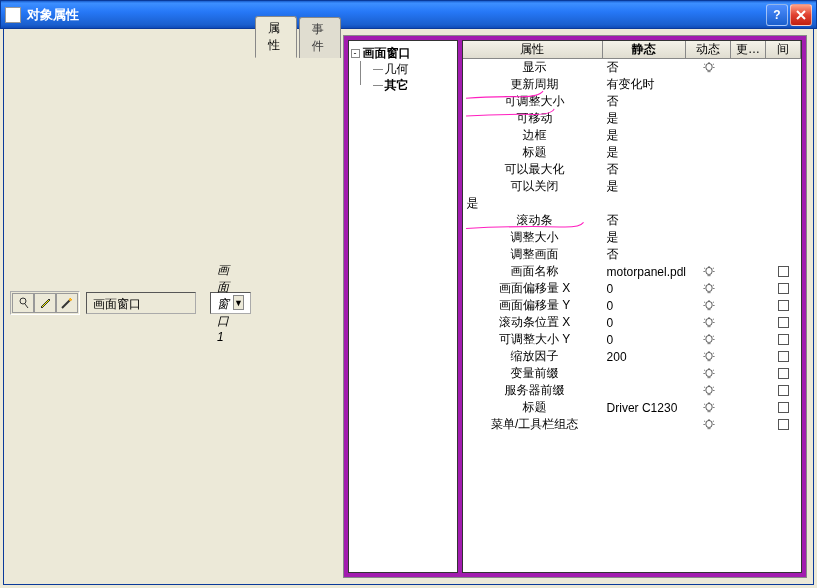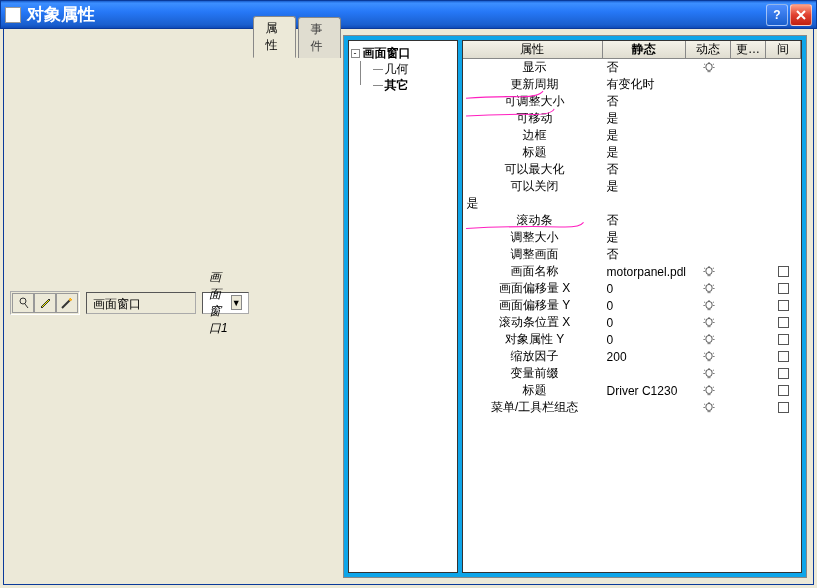--- a/index.html
+++ b/index.html
@@ -21,21 +21,21 @@
     padding: 0 4px;
     color: white;
     border: 1px solid #0a3a9a;
   }
   .titlebar-icon {
     width: 16px; height: 16px;
     background: white;
     margin-right: 6px;
     border: 1px solid #999;
   }
-  .titlebar-text { flex: 1; font-weight: bold; font-size: 17px; }
+  .titlebar-text { flex: 1; font-weight: bold; font-size: 13px; }
   .titlebar-buttons { display: flex; gap: 2px; }
   .tbtn {
     width: 22px; height: 22px;
     border: 1px solid #fff8;
     border-radius: 3px;
     display: flex; align-items: center; justify-content: center;
     font-family: Tahoma, sans-serif;
     font-weight: bold;
     color: white;
     cursor: pointer;
@@ -85,20 +85,21 @@
   .obj-name-box {
     flex: 1;
     border: 1px inset #aaa;
     height: 22px;
     background: #fff;
     padding: 3px 6px;
     font-style: italic;
     display:flex;
     align-items:center;
     justify-content:flex-start;
+    margin-left:8px;
   }
   .dd-arrow {
     width:15px; height:15px;
     border:1px solid #888;
     background:#ece9d8;
     display:flex;align-items:center;justify-content:center;
     font-size:9px;
     cursor:pointer;
   }
 
@@ -123,21 +124,21 @@
   }
   .tab.active {
     background:#ece9d8;
     border-bottom:1px solid #ece9d8;
     z-index:2;
   }
   .tab.inactive { background:#e0ddd0; color:#404040;}
   .tabpanel {
     flex:1;
     border:1px solid #888;
-    background:#0ea5e9;
+    background:#a21caf;
     display:flex;
     padding:4px;
     gap:4px;
     min-height:0;
   }
 
   
   .tree {
     width:110px;
     border:1px solid #333;
@@ -445,21 +446,21 @@
                   <rect x="5.5" y="9" width="3" height="2.2" fill="#888"></rect>
                   <path d="M7 1 L7 2.2 M2.2 3 L3.3 3.8 M11.8 3 L10.7 3.8 M1.5 6.5 L2.8 6.5 M12.5 6.5 L11.2 6.5" stroke="#333" stroke-width="0.8"></path>
                 </svg></span>
             </div>
             <div class="c-more"></div>
             <div class="c-ind">
               <span class="chk"></span>
             </div>
           </div>
           <div class="grow">
-            <div class="c-attr">对象属性 Y</div>
+            <div class="c-attr">可调整大小 Y</div>
             <div class="c-static">0</div>
             <div class="c-dyn">
               <span class="bulb"><svg width="14" height="14" viewBox="0 0 14 14">
                   <ellipse cx="7" cy="6" rx="3.2" ry="3.6" fill="#fff" stroke="#333" stroke-width="0.8"></ellipse>
                   <rect x="5.5" y="9" width="3" height="2.2" fill="#888"></rect>
                   <path d="M7 1 L7 2.2 M2.2 3 L3.3 3.8 M11.8 3 L10.7 3.8 M1.5 6.5 L2.8 6.5 M12.5 6.5 L11.2 6.5" stroke="#333" stroke-width="0.8"></path>
                 </svg></span>
             </div>
             <div class="c-more"></div>
             <div class="c-ind">
@@ -476,20 +477,35 @@
                   <path d="M7 1 L7 2.2 M2.2 3 L3.3 3.8 M11.8 3 L10.7 3.8 M1.5 6.5 L2.8 6.5 M12.5 6.5 L11.2 6.5" stroke="#333" stroke-width="0.8"></path>
                 </svg></span>
             </div>
             <div class="c-more"></div>
             <div class="c-ind">
               <span class="chk"></span>
             </div>
           </div>
           <div class="grow">
             <div class="c-attr">变量前缀</div>
+            <div class="c-static"></div>
+            <div class="c-dyn">
+              <span class="bulb"><svg width="14" height="14" viewBox="0 0 14 14">
+                  <ellipse cx="7" cy="6" rx="3.2" ry="3.6" fill="#fff" stroke="#333" stroke-width="0.8"></ellipse>
+                  <rect x="5.5" y="9" width="3" height="2.2" fill="#888"></rect>
+                  <path d="M7 1 L7 2.2 M2.2 3 L3.3 3.8 M11.8 3 L10.7 3.8 M1.5 6.5 L2.8 6.5 M12.5 6.5 L11.2 6.5" stroke="#333" stroke-width="0.8"></path>
+                </svg></span>
+            </div>
+            <div class="c-more"></div>
+            <div class="c-ind">
+              <span class="chk"></span>
+            </div>
+          </div>
+          <div class="grow">
+            <div class="c-attr">服务器前缀</div>
             <div class="c-static"></div>
             <div class="c-dyn">
               <span class="bulb"><svg width="14" height="14" viewBox="0 0 14 14">
                   <ellipse cx="7" cy="6" rx="3.2" ry="3.6" fill="#fff" stroke="#333" stroke-width="0.8"></ellipse>
                   <rect x="5.5" y="9" width="3" height="2.2" fill="#888"></rect>
                   <path d="M7 1 L7 2.2 M2.2 3 L3.3 3.8 M11.8 3 L10.7 3.8 M1.5 6.5 L2.8 6.5 M12.5 6.5 L11.2 6.5" stroke="#333" stroke-width="0.8"></path>
                 </svg></span>
             </div>
             <div class="c-more"></div>
             <div class="c-ind">

